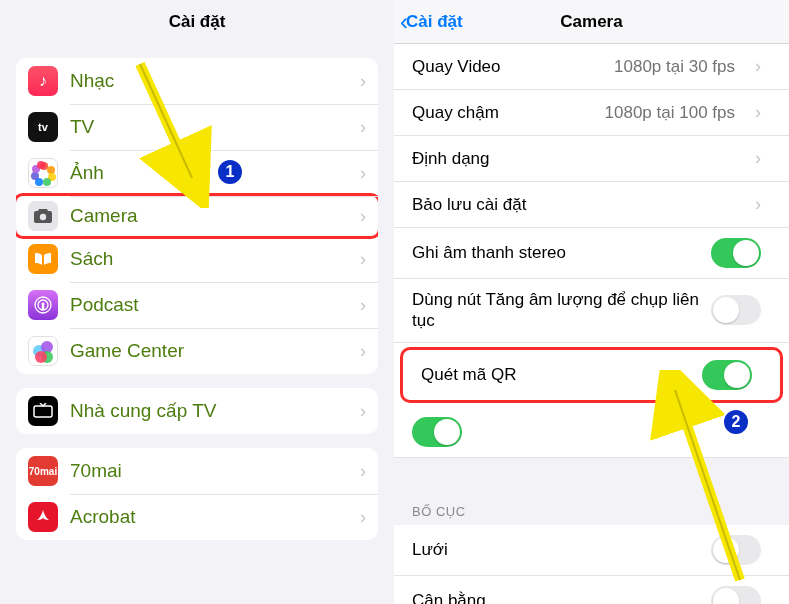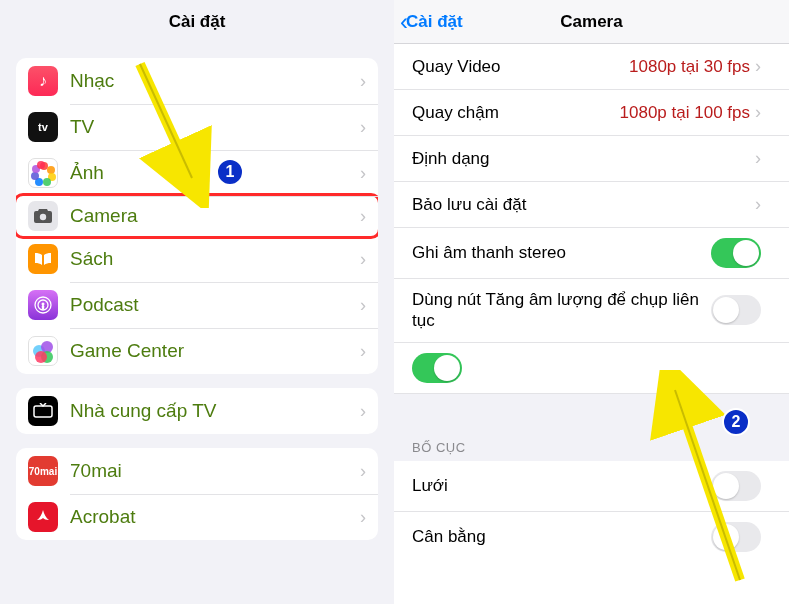--- a/index.html
+++ b/index.html
@@ -21,21 +21,21 @@
 
   .camera-row { border: 3px solid #ff2a2a; border-radius: 10px; margin: -3px; position: relative; z-index: 1; background: #fff; }
 
   
   .hdr-right { height: 44px; display: flex; align-items: center; justify-content: center; position: relative; font-weight: 600; font-size: 17px; border-bottom: 1px solid #d6d6da; background:#f7f7f9;}
   .back { position: absolute; left: 6px; top: 0; height: 44px; display: flex; align-items: center; color: #007aff; font-size: 17px; cursor: pointer; }
   .back-chev { font-size: 24px; margin-right: -2px; font-weight: 300; line-height: 0.8; }
 
   .r-row { display: flex; align-items: center; min-height: 46px; padding: 10px 28px 10px 18px; border-bottom: 1px solid #e3e3e6; font-size: 17px; cursor: pointer; background:#fff;}
   .r-row .r-label { flex: 1; color: #000; line-height: 1.25; }
-  .r-row .r-val   { color: #b91c1c; font-size: 17px; margin-right: 5px; }
+  .r-row .r-val   { color: #737373; font-size: 17px; margin-right: 20px; }
   .r-row .chev    { color: #c5c5c8; }
 
   .qr-row { border: 3px solid #ff2a2a; border-radius: 10px; margin: 4px 6px; }
 
   .sect-title { padding: 18px 18px 6px; font-size: 13px; color: #8a8a8e; text-transform: uppercase; letter-spacing: 0.5px; background:#f2f2f7;}
   .gap { height: 28px; background:#f2f2f7; }
 
   
   .toggle { width: 50px; height: 30px; border-radius: 15px; position: relative; flex: 0 0 50px; }
   .toggle.on  { background: #34c759; }
@@ -204,20 +204,24 @@
   </div>
   <div class="r-row">
     <div class="r-label">Ghi âm thanh stereo</div>
     <div class="toggle on"></div>
   </div>
   <div class="r-row">
     <div class="r-label">Dùng nút Tăng âm lượng để chụp liên tục</div>
     <div class="toggle off"></div>
   </div>
 
+  <div class="r-row qr-row">
+    <div class="r-label">Quét mã QR</div>
+    <div class="toggle on"></div>
+  </div>
 
   <div class="r-row">
     <div class="toggle on"></div>
   </div>
 
   <div class="gap"></div>
   <div class="sect-title">BỐ CỤC</div>
 
   <div class="r-row">
     <div class="r-label">Lưới</div>

